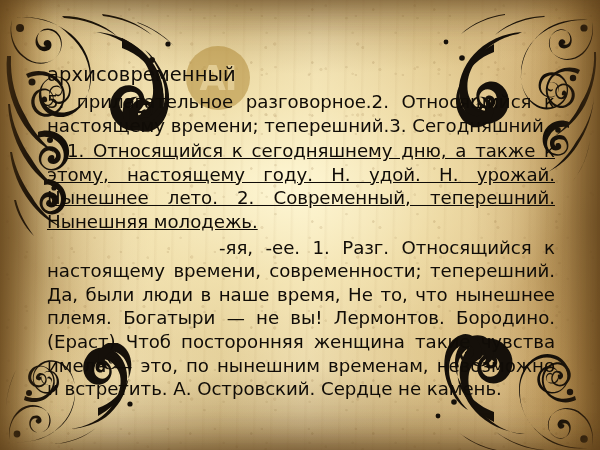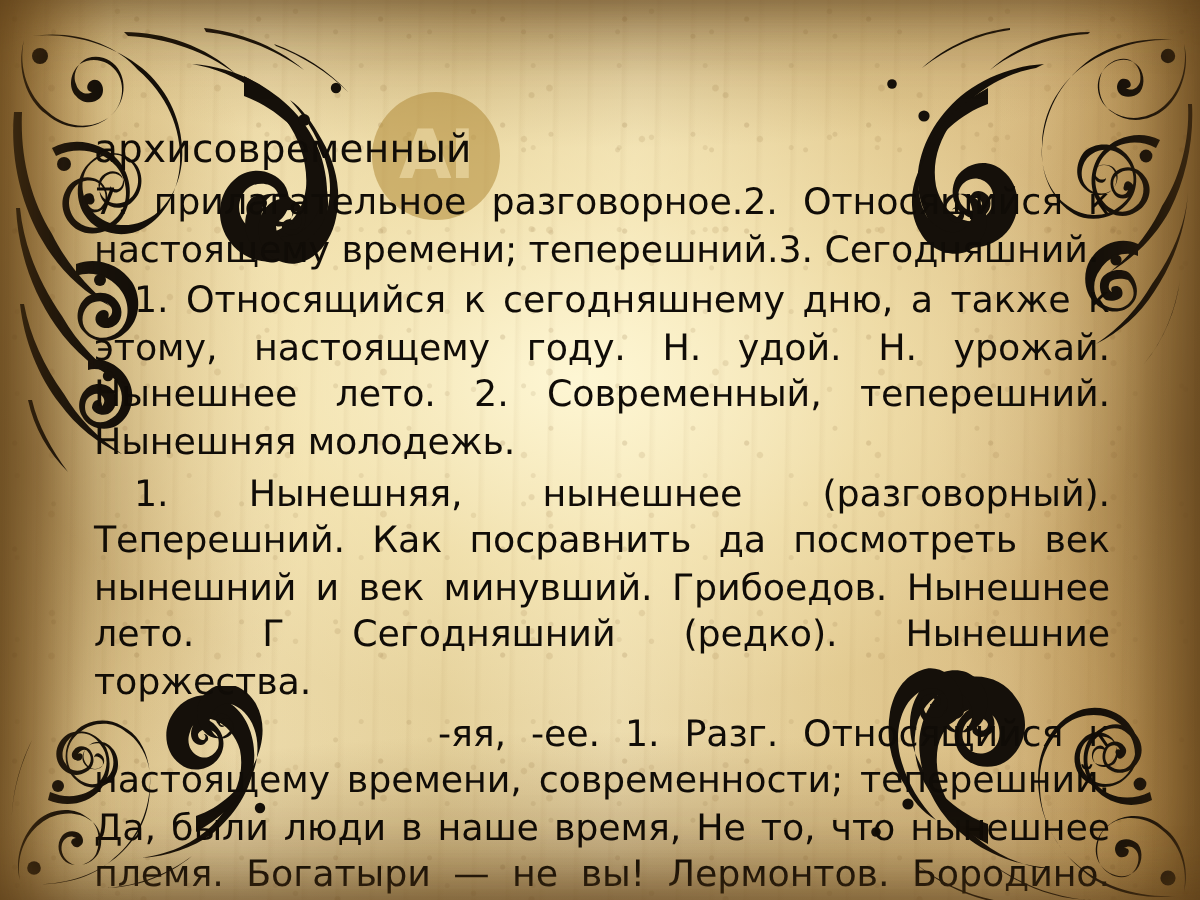--- a/index.html
+++ b/index.html
@@ -148,21 +148,21 @@
     letter-spacing: .1px;
     margin-bottom: 0;
   }
   .para {
     font-size: 18.2px;
     line-height: 23.6px;
     letter-spacing: -.05px;
     margin: 0 0 1px 0;
     text-align: justify;
   }
-  .para.indent { text-indent: 20px; }
+  .para.indent { text-indent: 20px; text-decoration: underline; }
   .para.sense  { margin-top: 2px; }
   #sense-4 { text-indent: 172px; }
 </style>
 </head>
 <body>
 
 <div id="slide">
 
   <div id="grain"></div>
   <div id="streaks"></div>
@@ -251,20 +251,19 @@
 
   <div id="watermark">
     <div id="wm-logo">
       <div id="wm-logo-text">AI</div>
     </div>
   </div>
 
   <div id="article">
     <div id="entry-title">архисовременный</div>
 
-    <p class="para sense" id="sense-1">7.   прилагательное  разговорное.2. Относящийся к настоящему времени; теперешний.3. Сегодняшний.</p>
+    <p class="para sense" id="sense-1">5.   прилагательное  разговорное.2. Относящийся к настоящему времени; теперешний.3. Сегодняшний.</p>
     <p class="para sense indent" id="sense-2">1. Относящийся к сегодняшнему дню, а также к этому, настоящему году. Н. удой. Н. урожай. Нынешнее лето. 2. Современный, теперешний. Нынешняя молодежь.</p>
-    <p class="para sense indent" id="sense-3">1. Нынешняя, нынешнее (разговорный). Теперешний. Как посравнить да посмотреть век нынешний и век минувший. Грибоедов. Нынешнее лето. Г Сегодняшний (редко). Нынешние торжества.</p>
     <p class="para sense" id="sense-4">-яя, -ее. 1. Разг. Относящийся к настоящему времени, современности; теперешний. Да, были люди в наше время, Не то, что нынешнее племя. Богатыри — не вы! Лермонтов. Бородино. (Ераст) Чтоб посторонняя женщина такие чувства имела — это, по нынешним временам, невозможно и встретить. А. Островский. Сердце не камень.</p>
   </div>
 
   <div id="vignette"></div>
 </div>
 
 </body></html>

